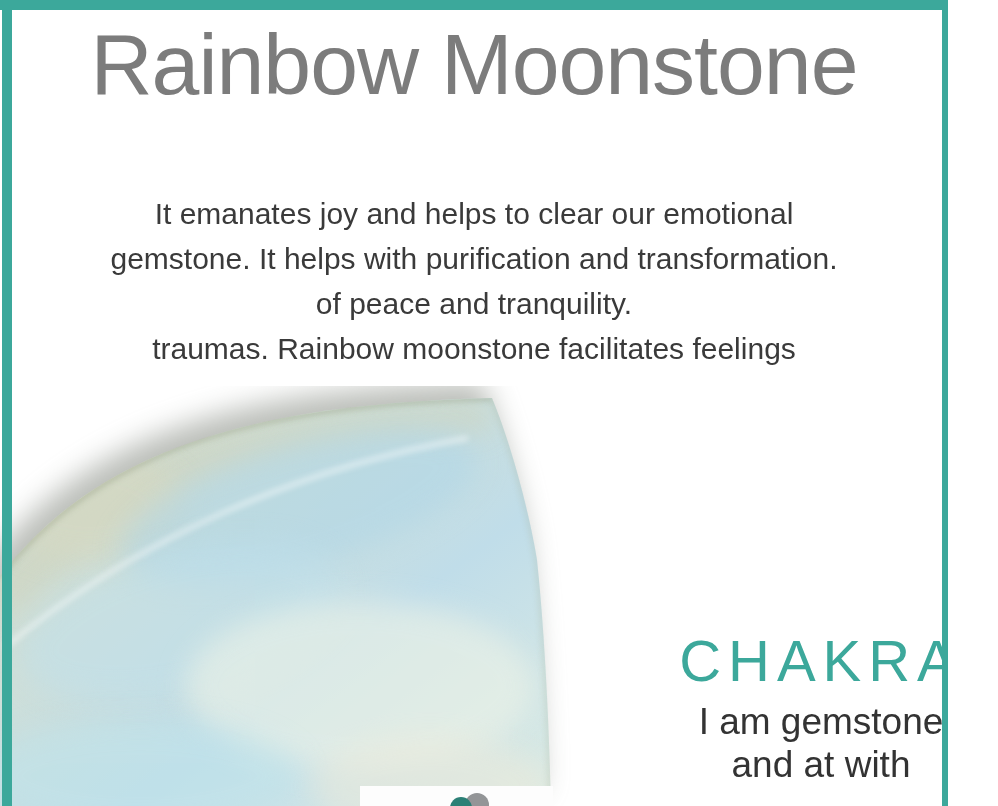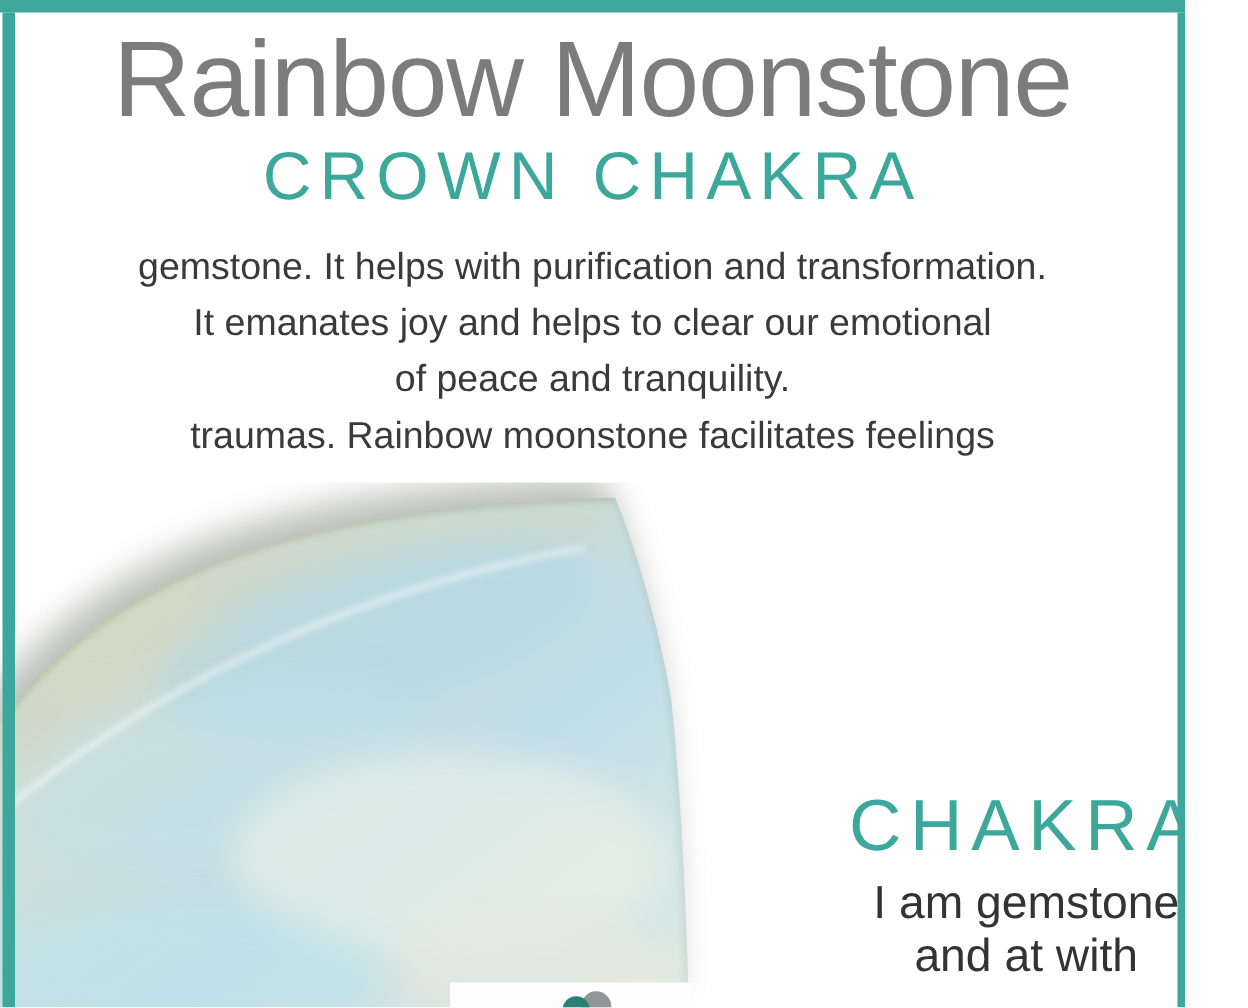--- a/index.html
+++ b/index.html
@@ -53,25 +53,24 @@
 </head>
 <body>
 
 <div class="page">
 
   <div class="bar-top"></div>
   <div class="bar-left"></div>
   <div class="bar-right"></div>
 
   <div class="title">Rainbow Moonstone</div>
-  <div class="subtitle">CROWN CHAKRA</div>
 
   <div class="description">
+    <div class="line">It emanates joy and helps to clear our emotional</div>
     <div class="line">gemstone. It helps with purification and transformation.</div>
-    <div class="line">It emanates joy and helps to clear our emotional</div>
     <div class="line">of peace and tranquility.</div>
     <div class="line">traumas. Rainbow moonstone facilitates feelings</div>
   </div>
 
   <svg class="stone" width="572" height="420" viewBox="0 0 572 420" aria-hidden="true">
     <defs>
       <linearGradient id="stoneGrad" x1="0" y1="0" x2="1" y2="1">
         <stop offset="0" stop-color="#d3d6c1"></stop>
         <stop offset="0.35" stop-color="#cfdfd8"></stop>
         <stop offset="0.62" stop-color="#c0dde9"></stop>

